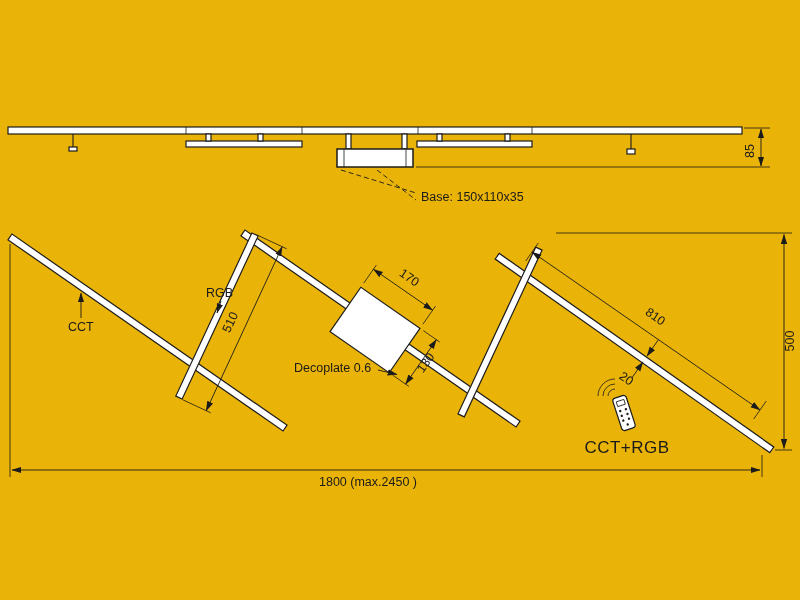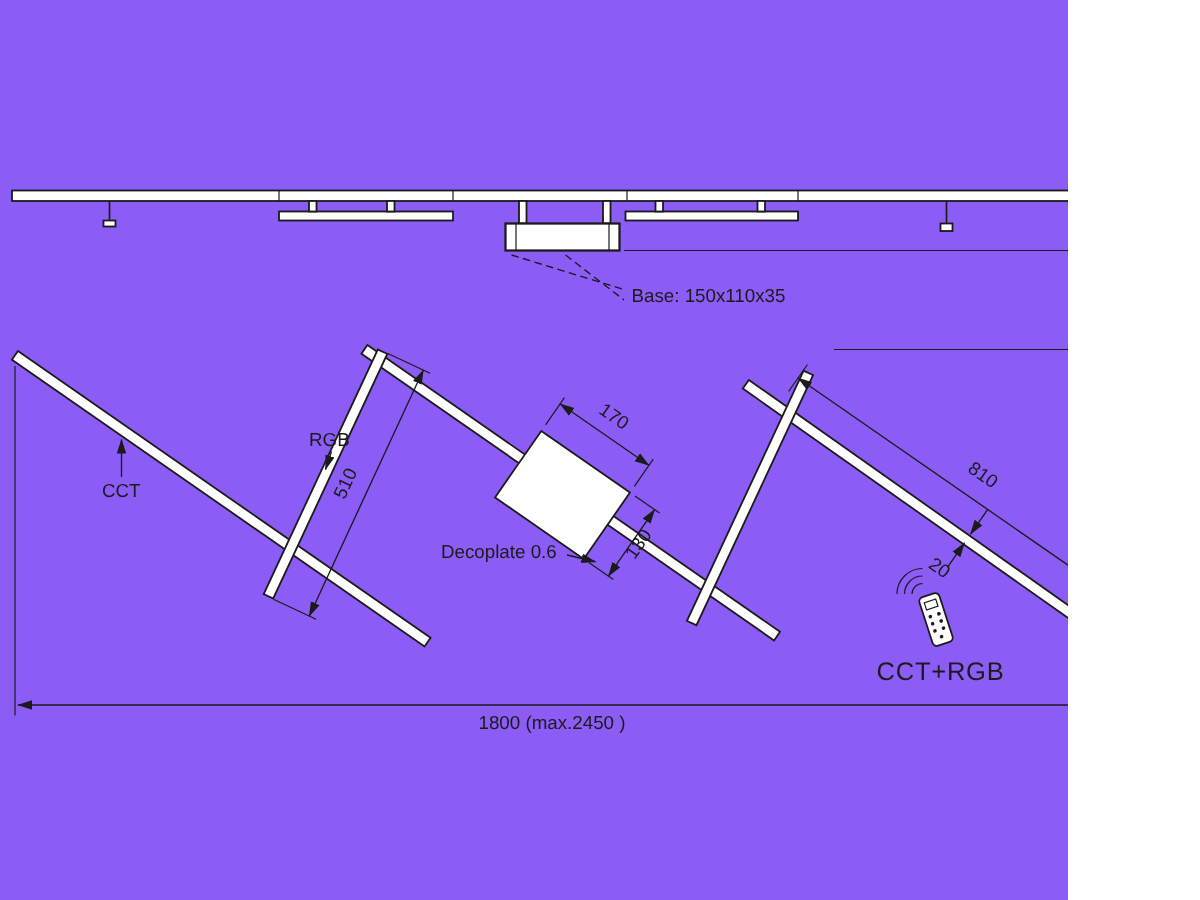--- a/index.html
+++ b/index.html
@@ -1,16 +1,16 @@
 <!DOCTYPE html>
 <html><head>
 <meta charset="utf-8">
 <style>
   html,body { margin:0; padding:0; background:#ffffff; }
-  .frame { position:relative; width:712px; height:600px; background:#8b5cf6; overflow:hidden; }
+  .frame { position:relative; width:800px; height:600px; background:#eab308; overflow:hidden; }
   svg { display:block; }
   .shape { fill:#ffffff; stroke:#1b1b1b; stroke-width:1.2; }
   .solid { fill:#1b1b1b; stroke:none; }
   .ln   { stroke:#1b1b1b; stroke-width:1.1; fill:none; }
   .thin { stroke:#1b1b1b; stroke-width:0.8; fill:none; }
   .dim  { stroke:#1b1b1b; stroke-width:0.9; fill:none; }
   .dash { stroke:#1b1b1b; stroke-width:0.9; stroke-dasharray:5 3; fill:none; }
   text { font-family:"Liberation Sans","DejaVu Sans",sans-serif; fill:#1b1b1b; font-size:12.5px; }
   .dimtxt { font-size:12.5px; }
   .big { font-size:17px; letter-spacing:0.5px; }

